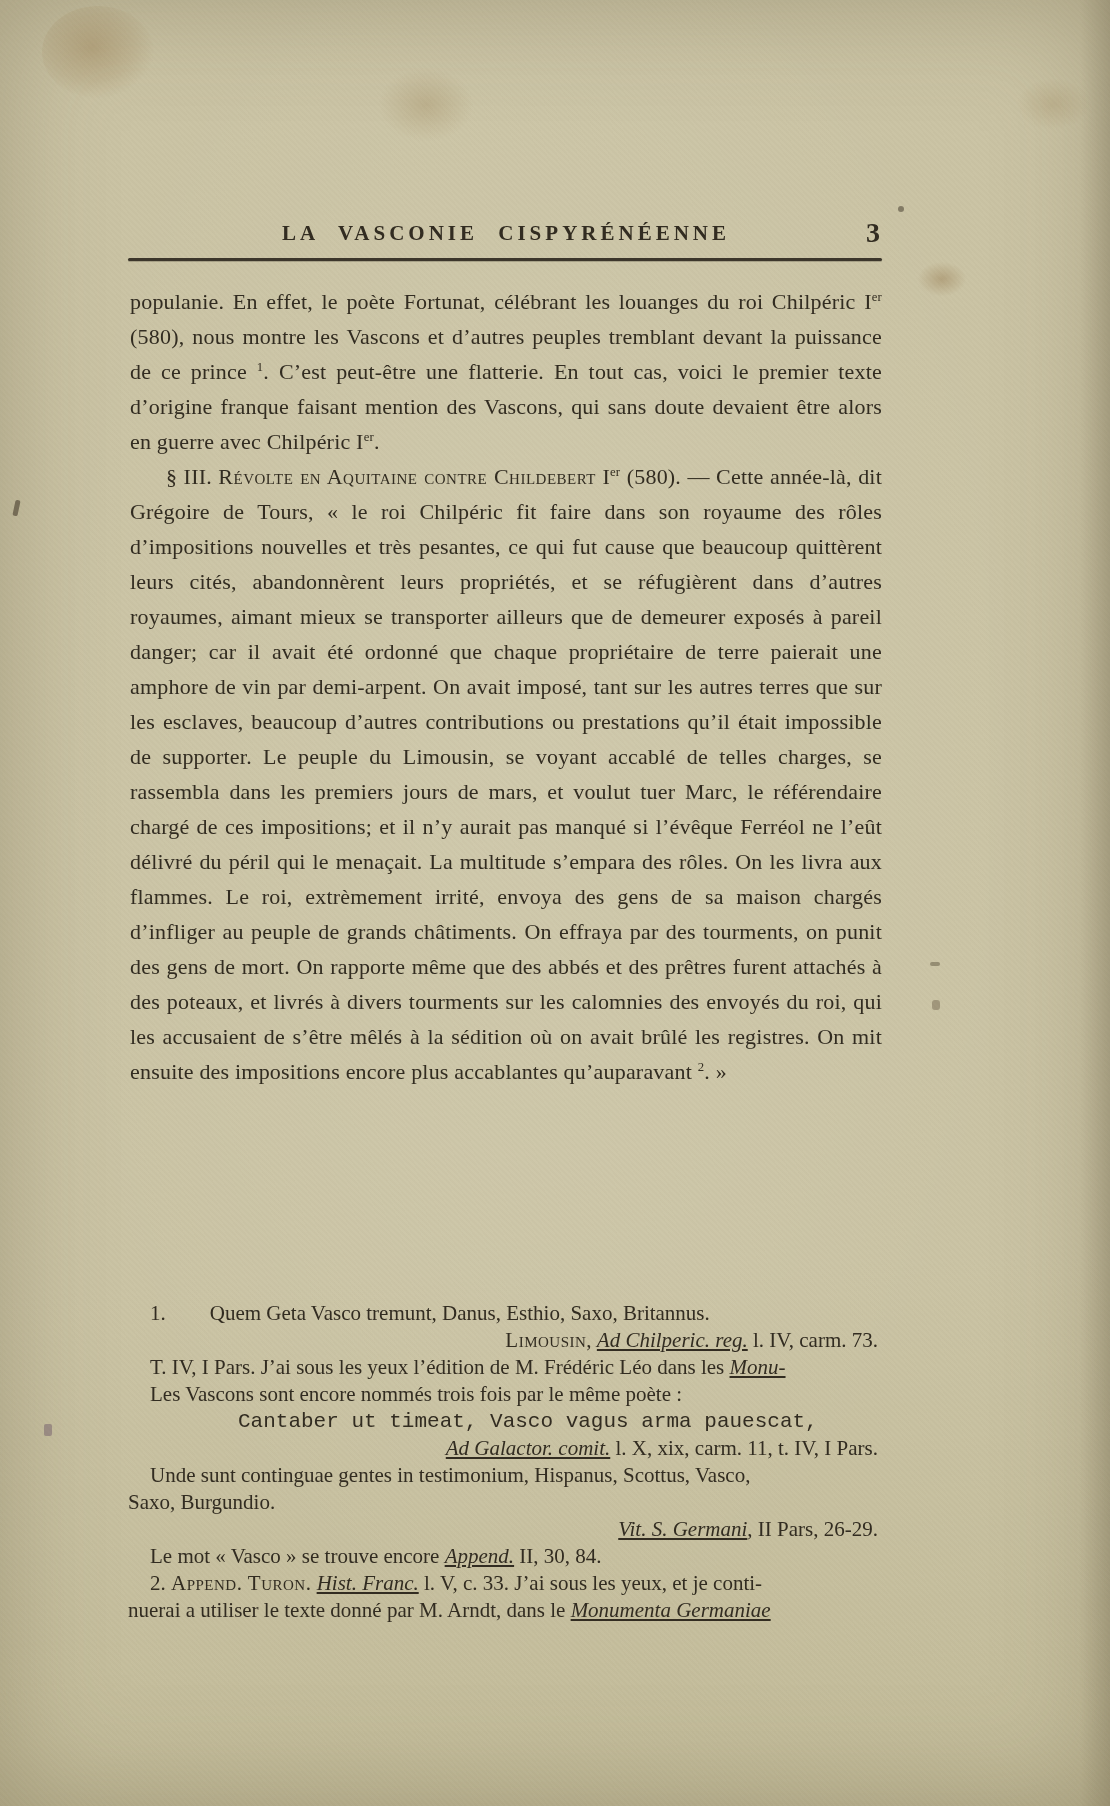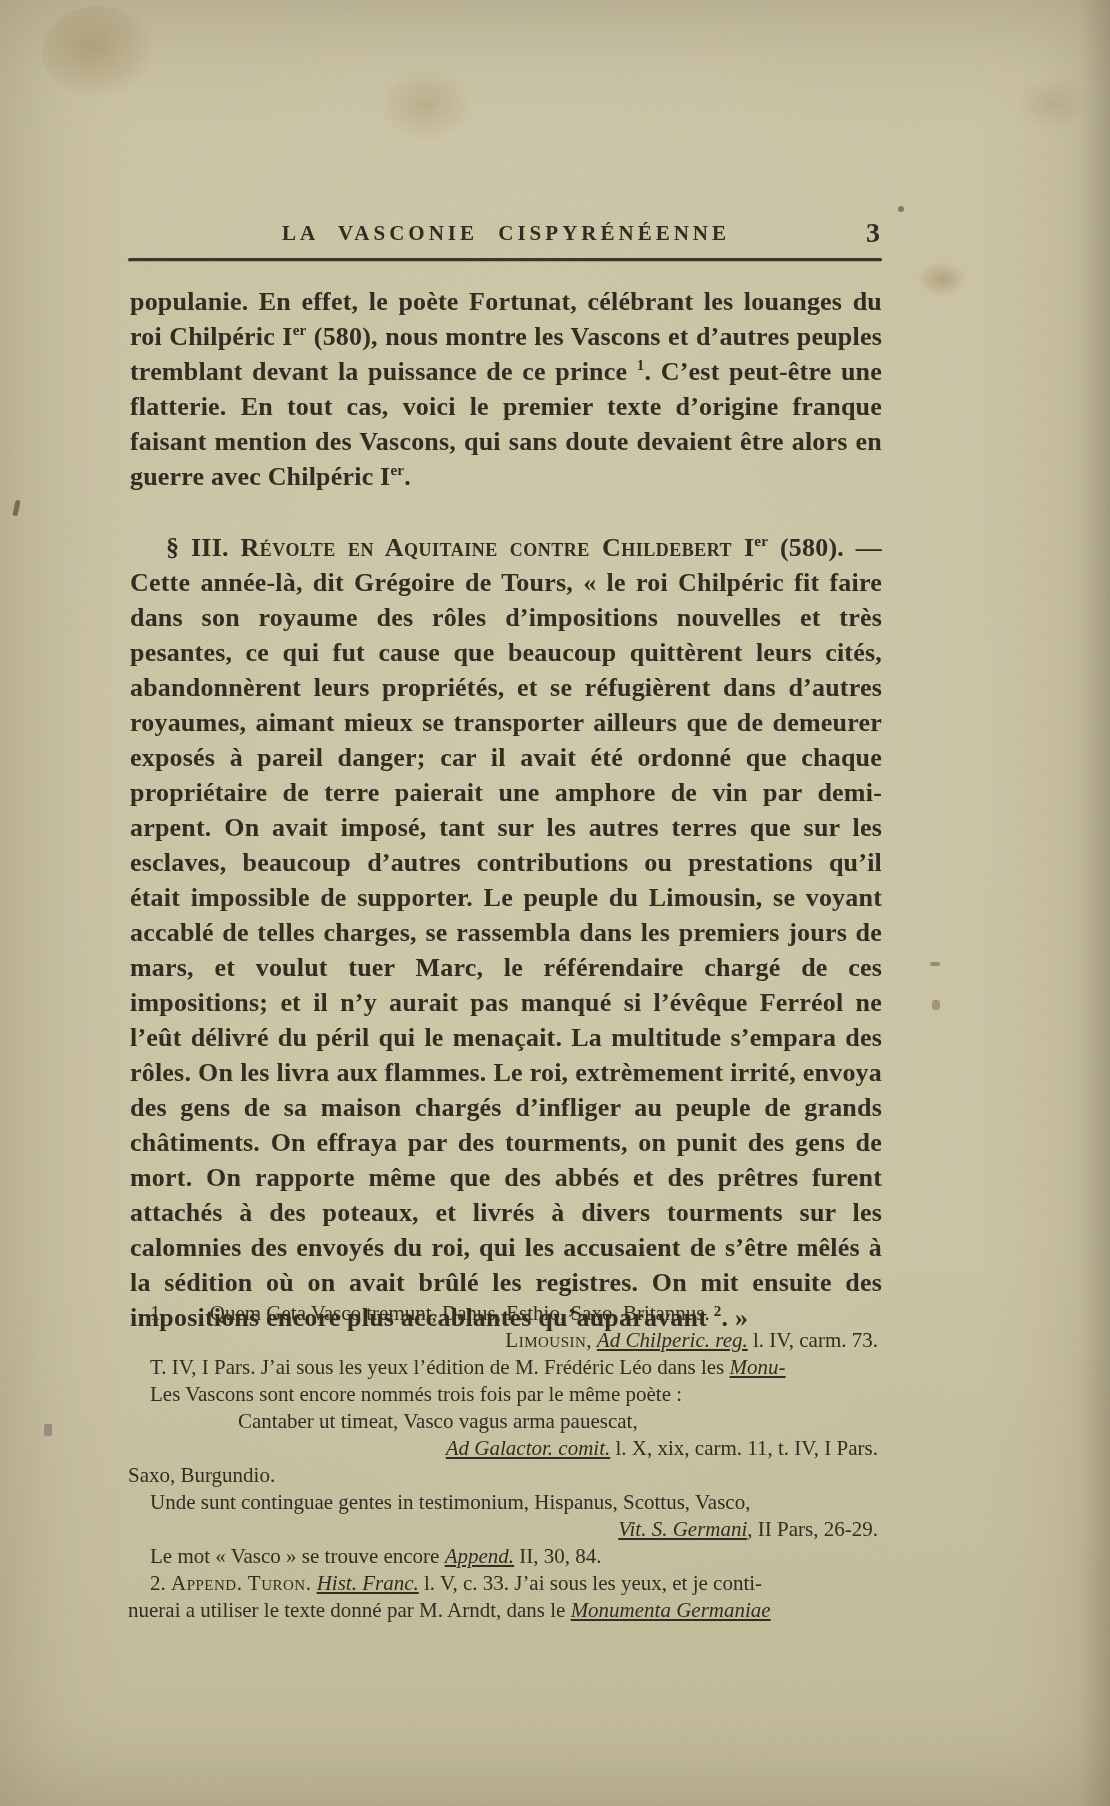--- a/index.html
+++ b/index.html
@@ -54,39 +54,38 @@
     left: 128px; top: 258px; width: 754px; height: 3px;
     background: var(--rule);
     border-radius: 2px;
     box-shadow: 0 1px 0 rgba(60,54,43,0.25);
   }
 
   
   .body-text {
     position: absolute;
     left: 130px; top: 284px; width: 752px;
-    font-size: 26px;
+    font-size: 22px;
     line-height: 35px;
     text-align: justify;
     letter-spacing: 0.2px;
-    font-weight: bold;
   }
   .para { margin: 0; text-align: justify; }
-  .para-indent { text-indent: 36px; margin-top: 36px; }
+  .para-indent { text-indent: 36px; }
 
   
   .footnotes {
     position: absolute;
     left: 128px; top: 1300px; width: 752px;
     font-size: 21px;
     line-height: 27px;
   }
   .fn-line { margin: 0; }
   .fn-indent { padding-left: 22px; }
-  .fn-verse  { padding-left: 110px; }
+  .fn-verse  { padding-left: 110px; font-family: Liberation Mono, monospace; }
   .fn-right  { text-align: right; padding-right: 2px; }
 
   
   .seg-sup {
     vertical-align: super;
     font-size: 0.58em;
     line-height: 0;
   }
   .seg-smallcaps { font-variant: small-caps; letter-spacing: 0.5px; }
   .seg-italic { font-style: italic; text-decoration: underline; }
@@ -144,21 +143,21 @@
     <p class="para para-indent"><span class="seg seg-normal">§ III. </span><span class="seg seg-smallcaps">Révolte en Aquitaine contre Childebert</span><span class="seg seg-normal"> I</span><span class="seg seg-sup">er</span><span class="seg seg-normal"> (580). — Cette année-là, dit Grégoire de Tours, « le roi Chilpéric fit faire dans son royaume des rôles d’impositions nouvelles et très pesantes, ce qui fut cause que beaucoup quittèrent leurs cités, abandonnèrent leurs propriétés, et se réfugièrent dans d’autres royaumes, aimant mieux se transporter ailleurs que de demeurer exposés à pareil danger; car il avait été ordonné que chaque propriétaire de terre paierait une amphore de vin par demi-arpent. On avait imposé, tant sur les autres terres que sur les esclaves, beaucoup d’autres contributions ou prestations qu’il était impossible de supporter. Le peuple du Limousin, se voyant accablé de telles charges, se rassembla dans les premiers jours de mars, et voulut tuer Marc, le référendaire chargé de ces impositions; et il n’y aurait pas manqué si l’évêque Ferréol ne l’eût délivré du péril qui le menaçait. La multitude s’empara des rôles. On les livra aux flammes. Le roi, extrèmement irrité, envoya des gens de sa maison chargés d’infliger au peuple de grands châtiments. On effraya par des tourments, on punit des gens de mort. On rapporte même que des abbés et des prêtres furent attachés à des poteaux, et livrés à divers tourments sur les calomnies des envoyés du roi, qui les accusaient de s’être mêlés à la sédition où on avait brûlé les registres. On mit ensuite des impositions encore plus accablantes qu’auparavant </span><span class="seg seg-sup">2</span><span class="seg seg-normal">. »</span></p>
   </div>
 
   <div class="footnotes">
     <div class="fn-line fn-indent"><span class="seg seg-normal">1.</span><span class="seg seg-gap"></span><span class="seg seg-normal">Quem Geta Vasco tremunt, Danus, Esthio, Saxo, Britannus.</span></div>
     <div class="fn-line fn-right"><span class="seg seg-smallcaps">Limousin</span><span class="seg seg-normal">, </span><span class="seg seg-italic">Ad Chilperic. reg.</span><span class="seg seg-normal"> l. IV, carm. 73.</span></div>
     <div class="fn-line fn-indent"><span class="seg seg-normal">T. IV, I Pars. J’ai sous les yeux l’édition de M. Frédéric Léo dans les </span><span class="seg seg-italic">Monu-</span></div>
     <div class="fn-line fn-indent"><span class="seg seg-normal">Les Vascons sont encore nommés trois fois par le même poète :</span></div>
     <div class="fn-line fn-verse"><span class="seg seg-normal">Cantaber ut timeat, Vasco vagus arma pauescat,</span></div>
     <div class="fn-line fn-right"><span class="seg seg-italic">Ad Galactor. comit.</span><span class="seg seg-normal"> l. X, xix, carm. 11, t. IV, I Pars.</span></div>
+    <div class="fn-line fn-indent"><span class="seg seg-normal">Unde sunt continguae gentes in testimonium, Hispanus, Scottus, Vasco,</span></div>
     <div class="fn-line"><span class="seg seg-normal">Saxo, Burgundio.</span></div>
-    <div class="fn-line fn-indent"><span class="seg seg-normal">Unde sunt continguae gentes in testimonium, Hispanus, Scottus, Vasco,</span></div>
     <div class="fn-line fn-right"><span class="seg seg-italic">Vit. S. Germani</span><span class="seg seg-normal">, II Pars, 26-29.</span></div>
     <div class="fn-line fn-indent"><span class="seg seg-normal">Le mot « Vasco » se trouve encore </span><span class="seg seg-italic">Append.</span><span class="seg seg-normal"> II, 30, 84.</span></div>
     <div class="fn-line fn-indent"><span class="seg seg-normal">2. </span><span class="seg seg-smallcaps">Append. Turon.</span><span class="seg seg-normal"> </span><span class="seg seg-italic">Hist. Franc.</span><span class="seg seg-normal"> l. V, c. 33. J’ai sous les yeux, et je conti-</span></div>
     <div class="fn-line"><span class="seg seg-normal">nuerai a utiliser le texte donné par M. Arndt, dans le </span><span class="seg seg-italic">Monumenta Germaniae</span></div>
   </div>
 
 </div>
 
 </body></html>

